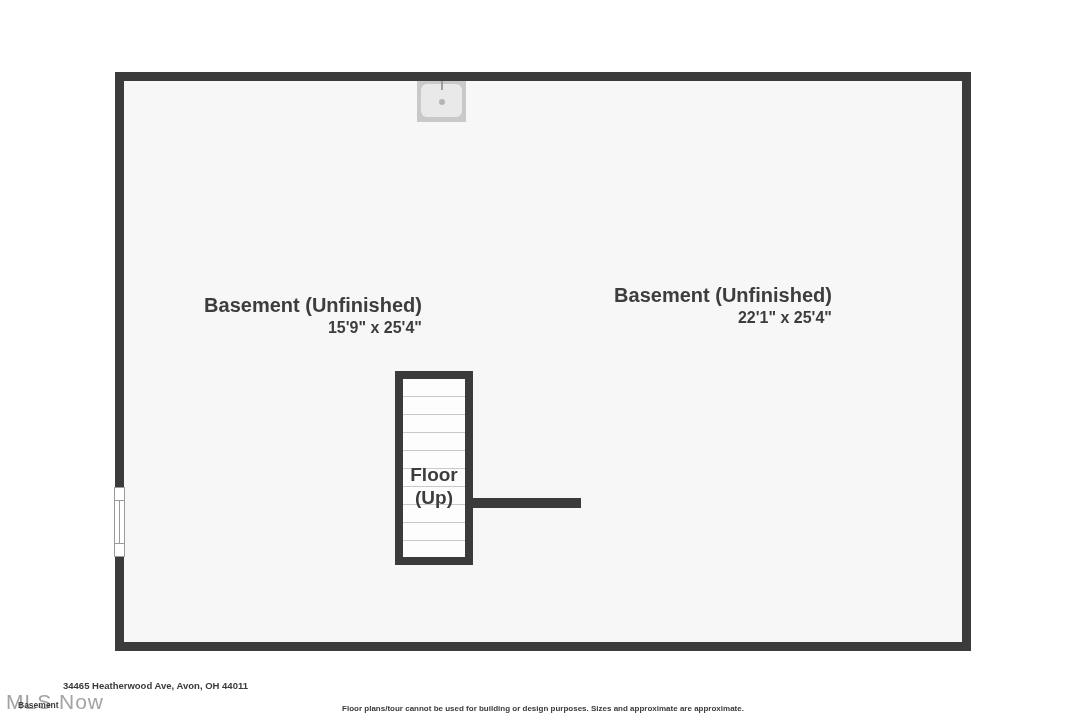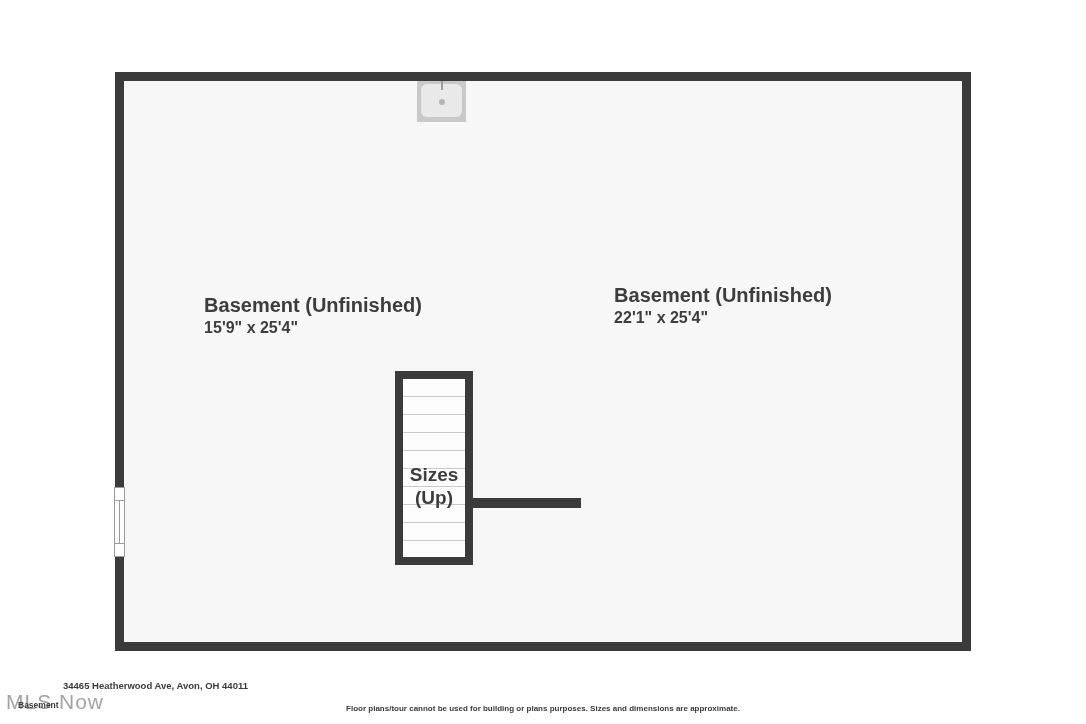--- a/index.html
+++ b/index.html
@@ -62,21 +62,21 @@
     width: 6px;
     height: 6px;
     margin: -3px 0 0 -3px;
     border-radius: 50%;
     background: #b5b5b5;
   }
 
   
   .room-label {
     position: absolute;
-    text-align: left;
+    text-align: right;
     color: #3d3d3d;
     transform: translateX(-50%);
     white-space: nowrap;
   }
   .room-label .room-name {
     font-size: 20px;
     font-weight: bold;
     line-height: 24px;
   }
   .room-label .room-dims {
@@ -217,31 +217,31 @@
     <div class="room-dims">15'9" x 25'4"</div>
   </div>
 
   <div class="room-label" id="room-right">
     <div class="room-name">Basement (Unfinished)</div>
     <div class="room-dims">22'1" x 25'4"</div>
   </div>
 
   <div class="stairs">
     <div class="stairs-label">
-      <div>Sizes</div>
+      <div>Floor</div>
       <div>(Up)</div>
     </div>
   </div>
 
   <div class="wall-stub"></div>
 
   <div class="window">
     <div class="sash-top"></div>
     <div class="sash-bottom"></div>
     <div class="pane-line"></div>
   </div>
 
   <div class="address">34465 Heatherwood Ave, Avon, OH 44011</div>
   <div class="watermark">MLS Now</div>
   <div class="floor-label">Basement</div>
-  <div class="disclaimer">Floor plans/tour cannot be used for building or plans purposes. Sizes and dimensions are approximate.</div>
+  <div class="disclaimer">Floor plans/tour cannot be used for building or design purposes. Sizes and approximate are approximate.</div>
 
 </div>
 
 </body></html>

